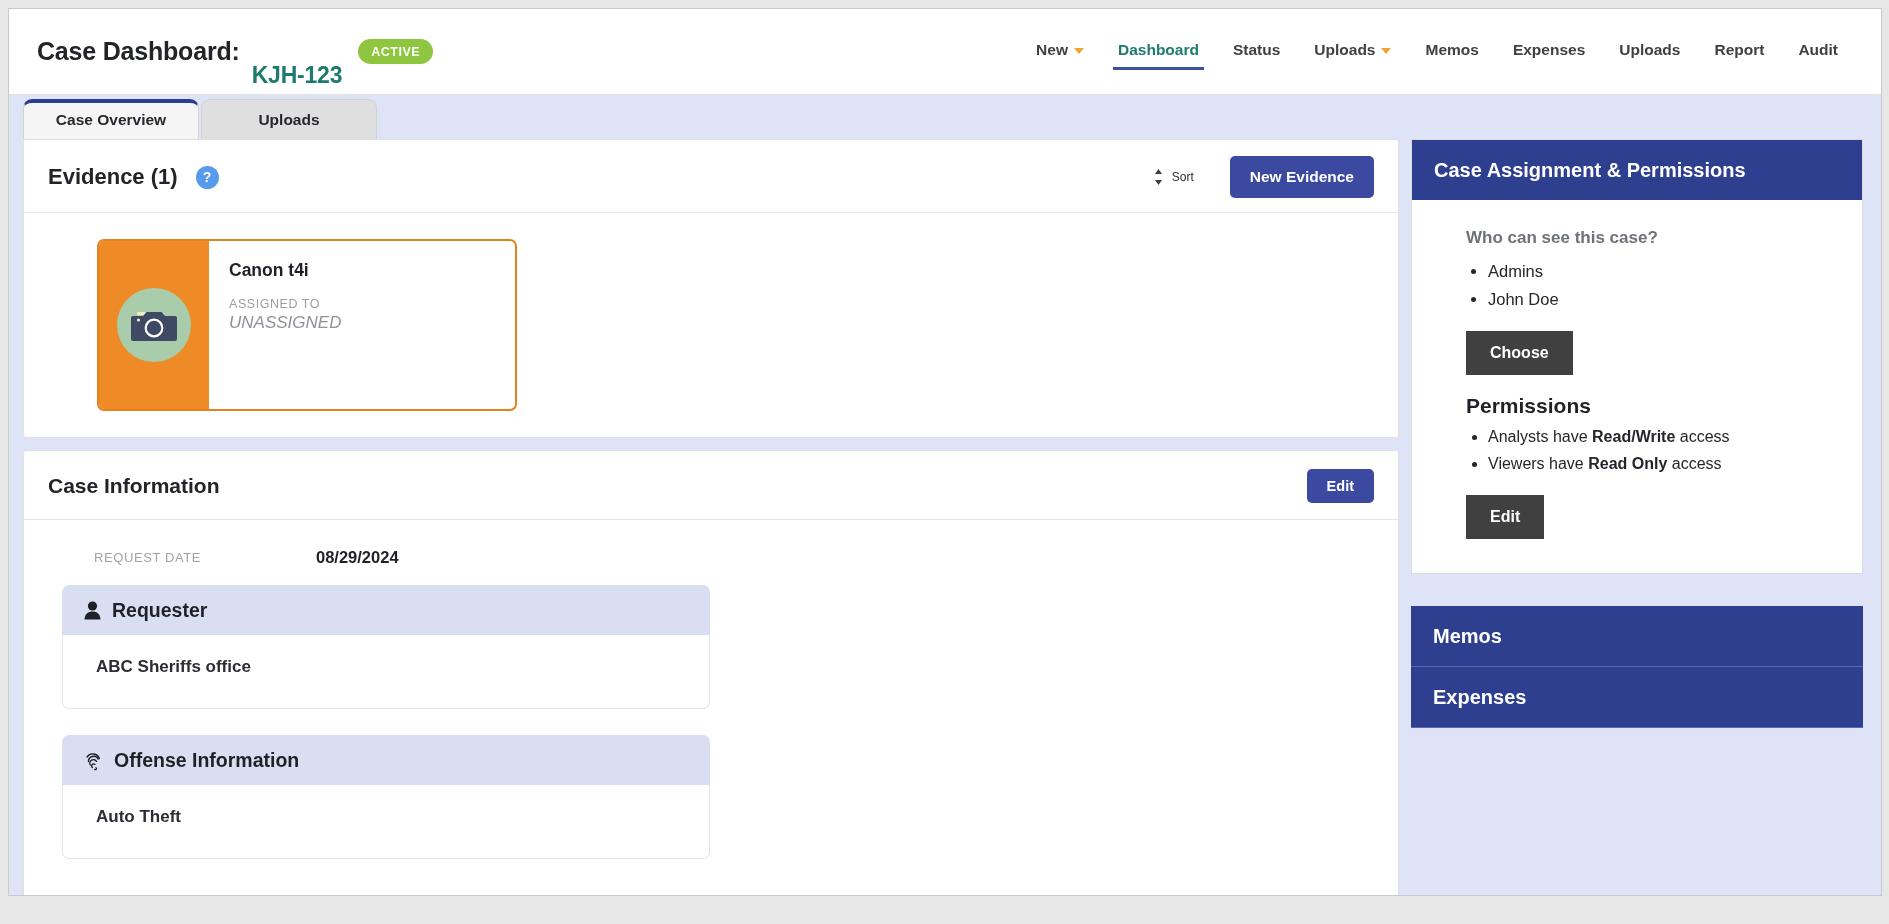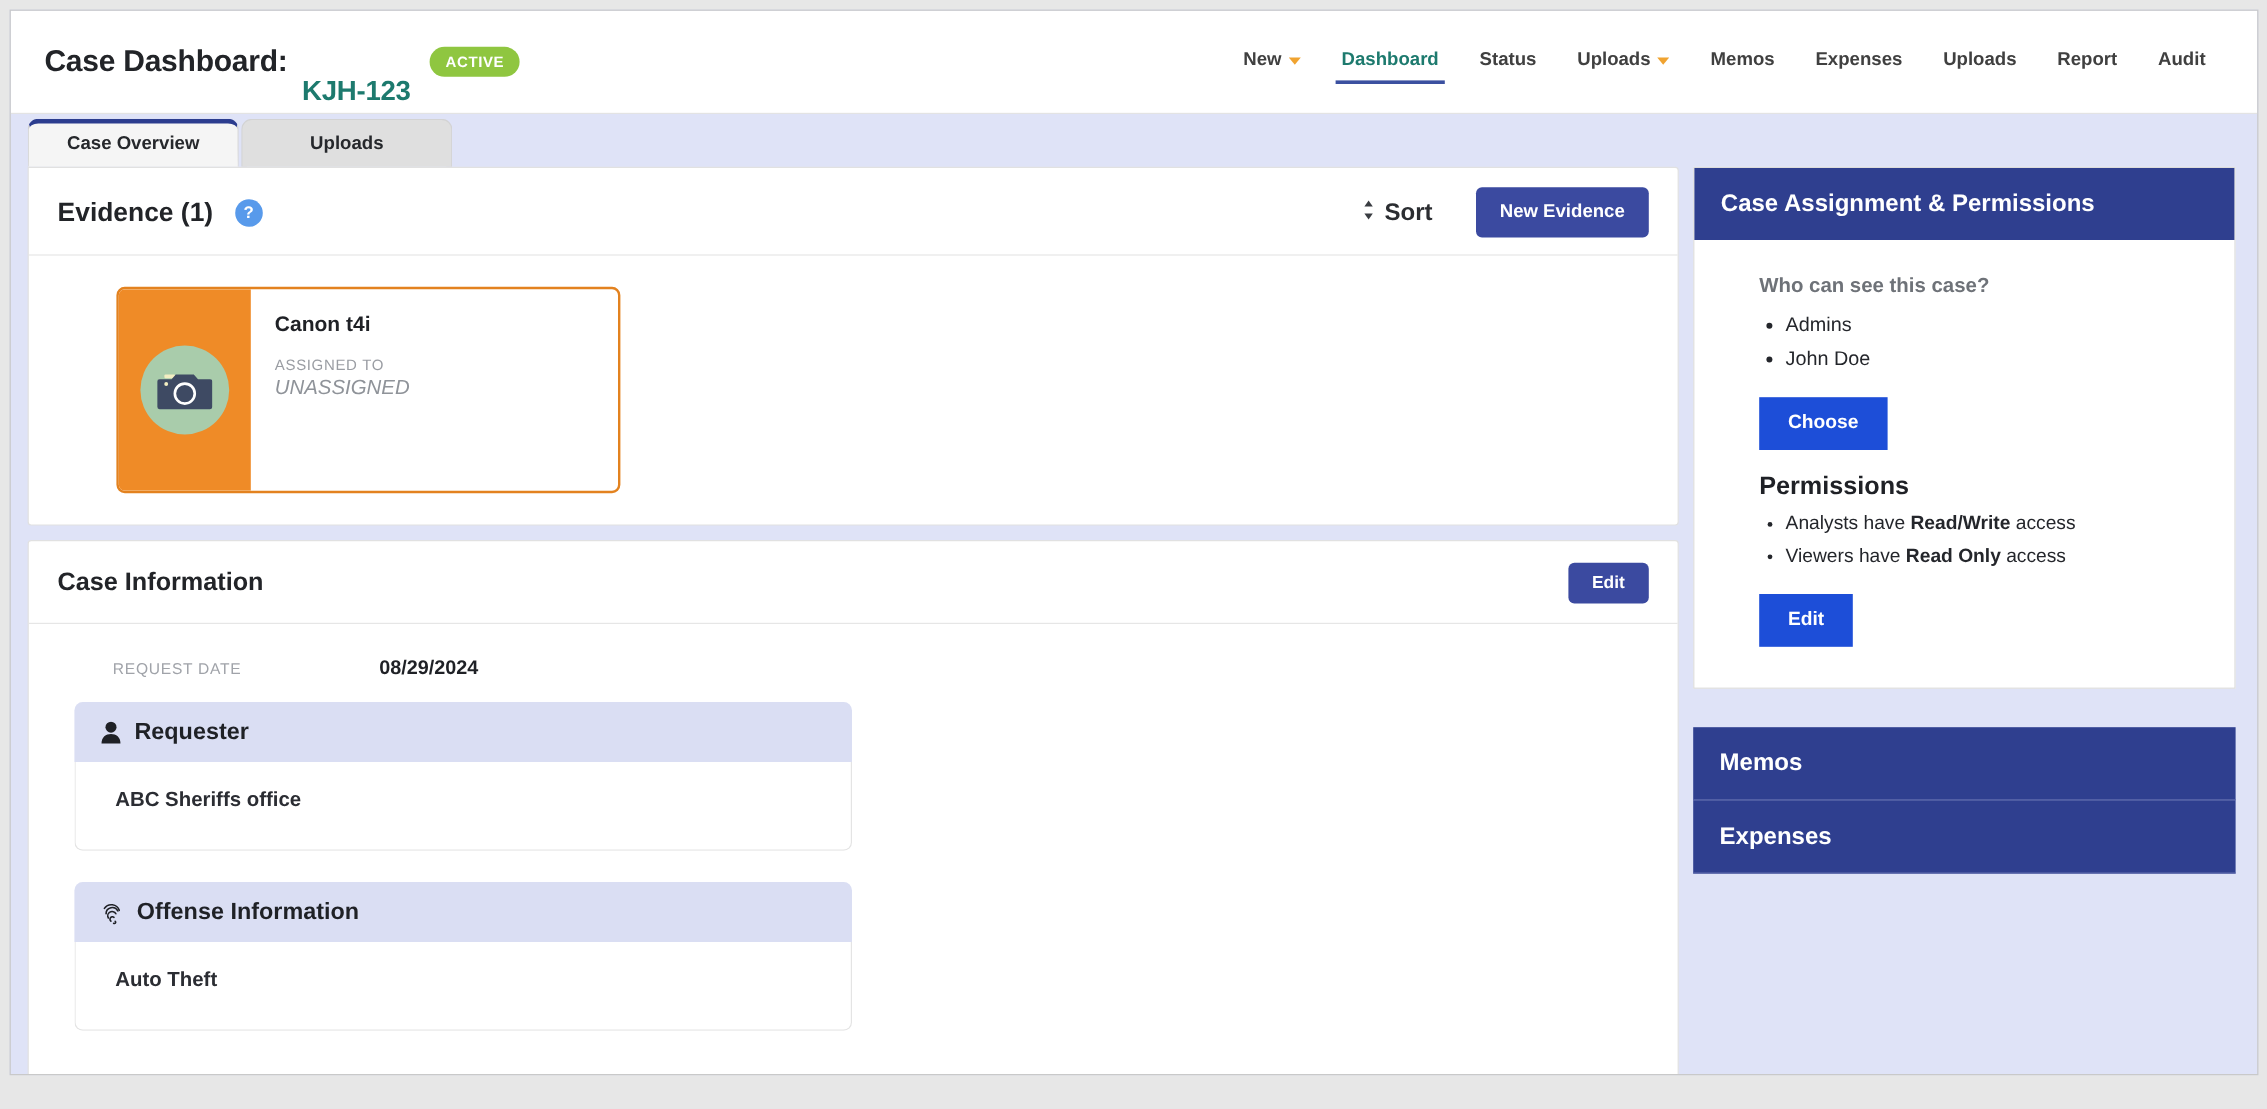--- a/index.html
+++ b/index.html
@@ -152,25 +152,25 @@
     font-size: 14px;
     font-weight: bold;
     display: flex;
     align-items: center;
     justify-content: center;
     cursor: pointer;
   }
   .ev-head-right { display: flex; align-items: center; gap: 36px; }
   .sort-btn {
     display: flex;
+    align-items: center;
     gap: 8px;
-    font-size: 20px;
+    font-size: 12px;
     color: #2b2d31;
     cursor: pointer;
-    font-weight: bold;
   }
   .sort-arrows {
     display: flex;
     flex-direction: column;
     line-height: 6px;
     font-size: 10px;
     color: #3a3d42;
   }
   .btn-primary {
     background: #3b4aa0;
@@ -302,21 +302,21 @@
     color: #6e7278;
     margin-bottom: 14px;
   }
   .side-list { list-style: disc; padding-left: 22px; margin-bottom: 22px; }
   .side-list li {
     font-size: 16.5px;
     color: #24262b;
     margin-bottom: 9px;
   }
   .btn-side {
-    background: #1d4ed8;
+    background: #404040;
     color: #ffffff;
     font-size: 16px;
     font-weight: bold;
     border: none;
     padding: 13px 24px;
     cursor: pointer;
     font-family: "Liberation Sans", sans-serif;
   }
   .perm-title {
     font-size: 21px;

